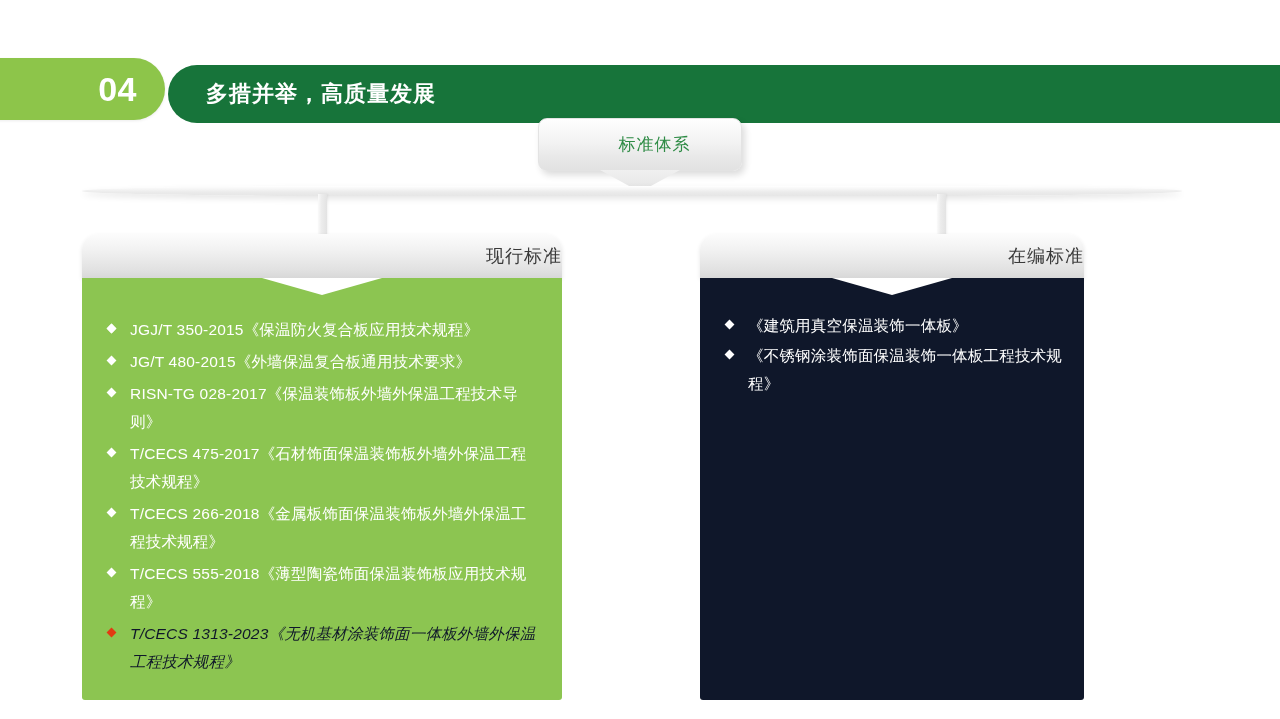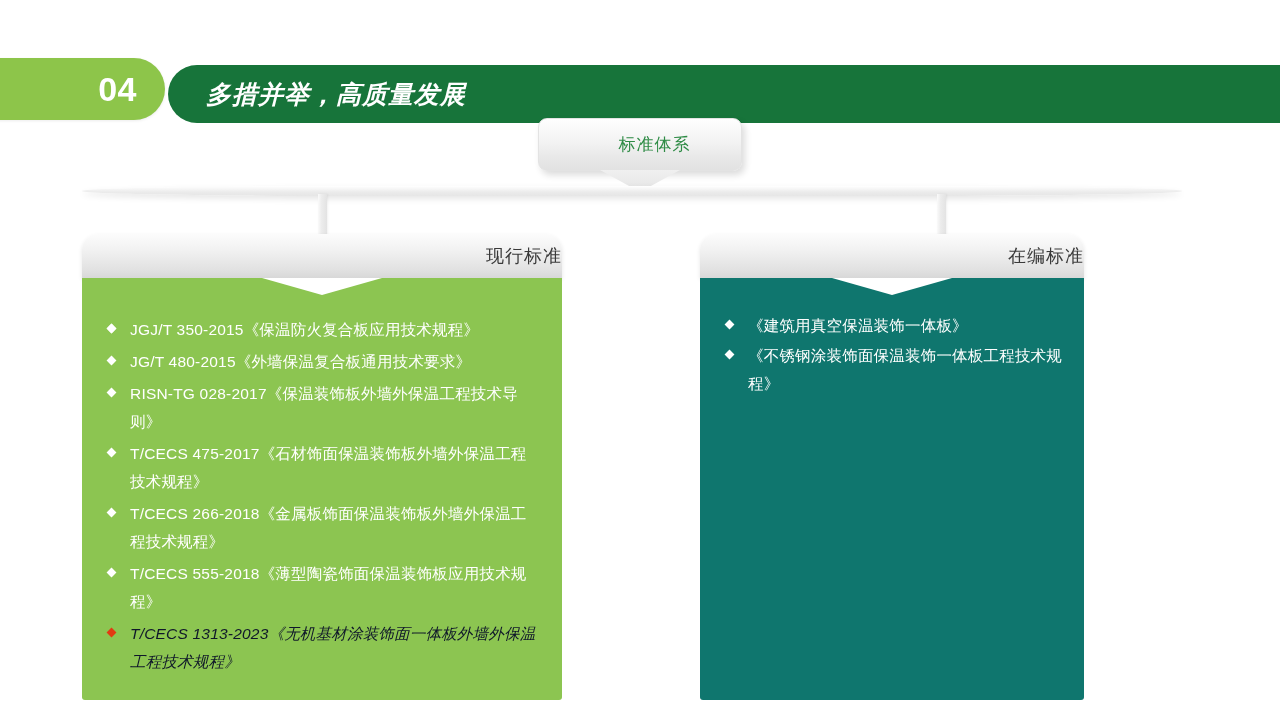--- a/index.html
+++ b/index.html
@@ -56,25 +56,24 @@
     background: #17743A;
     border-top-left-radius: 29px;
     border-bottom-left-radius: 29px;
     display: flex;
     align-items: center;
     padding-left: 38px;
     box-sizing: border-box;
   }
   #title-banner .title-text {
     color: #ffffff;
-    font-size: 25px;
+    font-size: 22px;
     font-weight: bold;
     letter-spacing: 1px;
     font-family: "DejaVu Sans", sans-serif;
-    font-style: italic;
   }
 
   
   #top-node {
     position: absolute;
     left: 538px;
     top: 118px;
     width: 204px;
     height: 53px;
     border-radius: 9px;
@@ -160,21 +159,21 @@
     box-sizing: border-box;
     padding: 34px 22px 16px 22px;
     border-bottom-left-radius: 3px;
     border-bottom-right-radius: 3px;
   }
   #panel-current .panel-body {
     background: #8CC551;
     height: 422px;
   }
   #panel-drafting .panel-body {
-    background: #0f766e;
+    background: #0f172a;
     height: 422px;
   }
 
   
   .notch {
     position: absolute;
     left: 50%;
     top: 0;
     transform: translateX(-50%);
     width: 120px;

